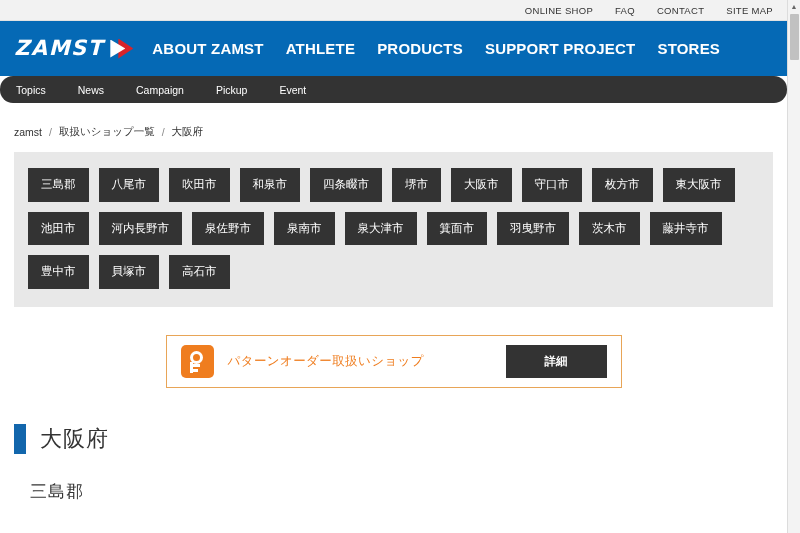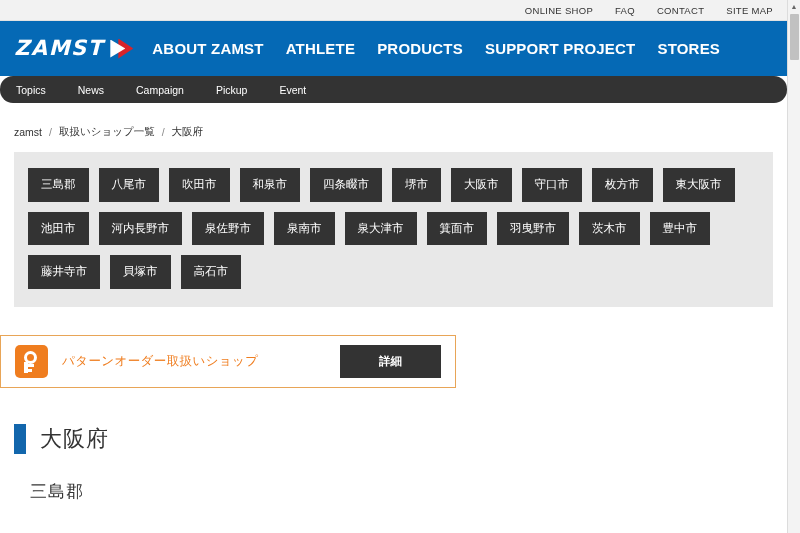--- a/index.html
+++ b/index.html
@@ -151,21 +151,21 @@
     white-space: nowrap;
     display: inline-flex;
     align-items: center;
     justify-content: center;
     min-width: 48px;
   }
 
   
   .promo-wrap {
     display: flex;
-    justify-content: flex-start;
+    justify-content: center;
     margin-top: 28px;
   }
   .promo {
     width: 456px;
     border: 1px solid #e8a557;
     background: #ffffff;
     height: 53px;
     display: flex;
     align-items: center;
     padding: 0 14px 0 14px;
@@ -331,22 +331,22 @@
       <a class="tag">枚方市</a>
       <a class="tag">東大阪市</a>
       <a class="tag">池田市</a>
       <a class="tag">河内長野市</a>
       <a class="tag">泉佐野市</a>
       <a class="tag">泉南市</a>
       <a class="tag">泉大津市</a>
       <a class="tag">箕面市</a>
       <a class="tag">羽曳野市</a>
       <a class="tag">茨木市</a>
+      <a class="tag">藤井寺市</a>
       <a class="tag">豊中市</a>
-      <a class="tag">藤井寺市</a>
       <a class="tag">貝塚市</a>
       <a class="tag">高石市</a>
     </div>
 
     <div class="promo-wrap">
       <div class="promo">
         <span class="promo-icon">
           <span class="ring"></span>
           <span class="stem"></span>
           <span class="b1"></span>

